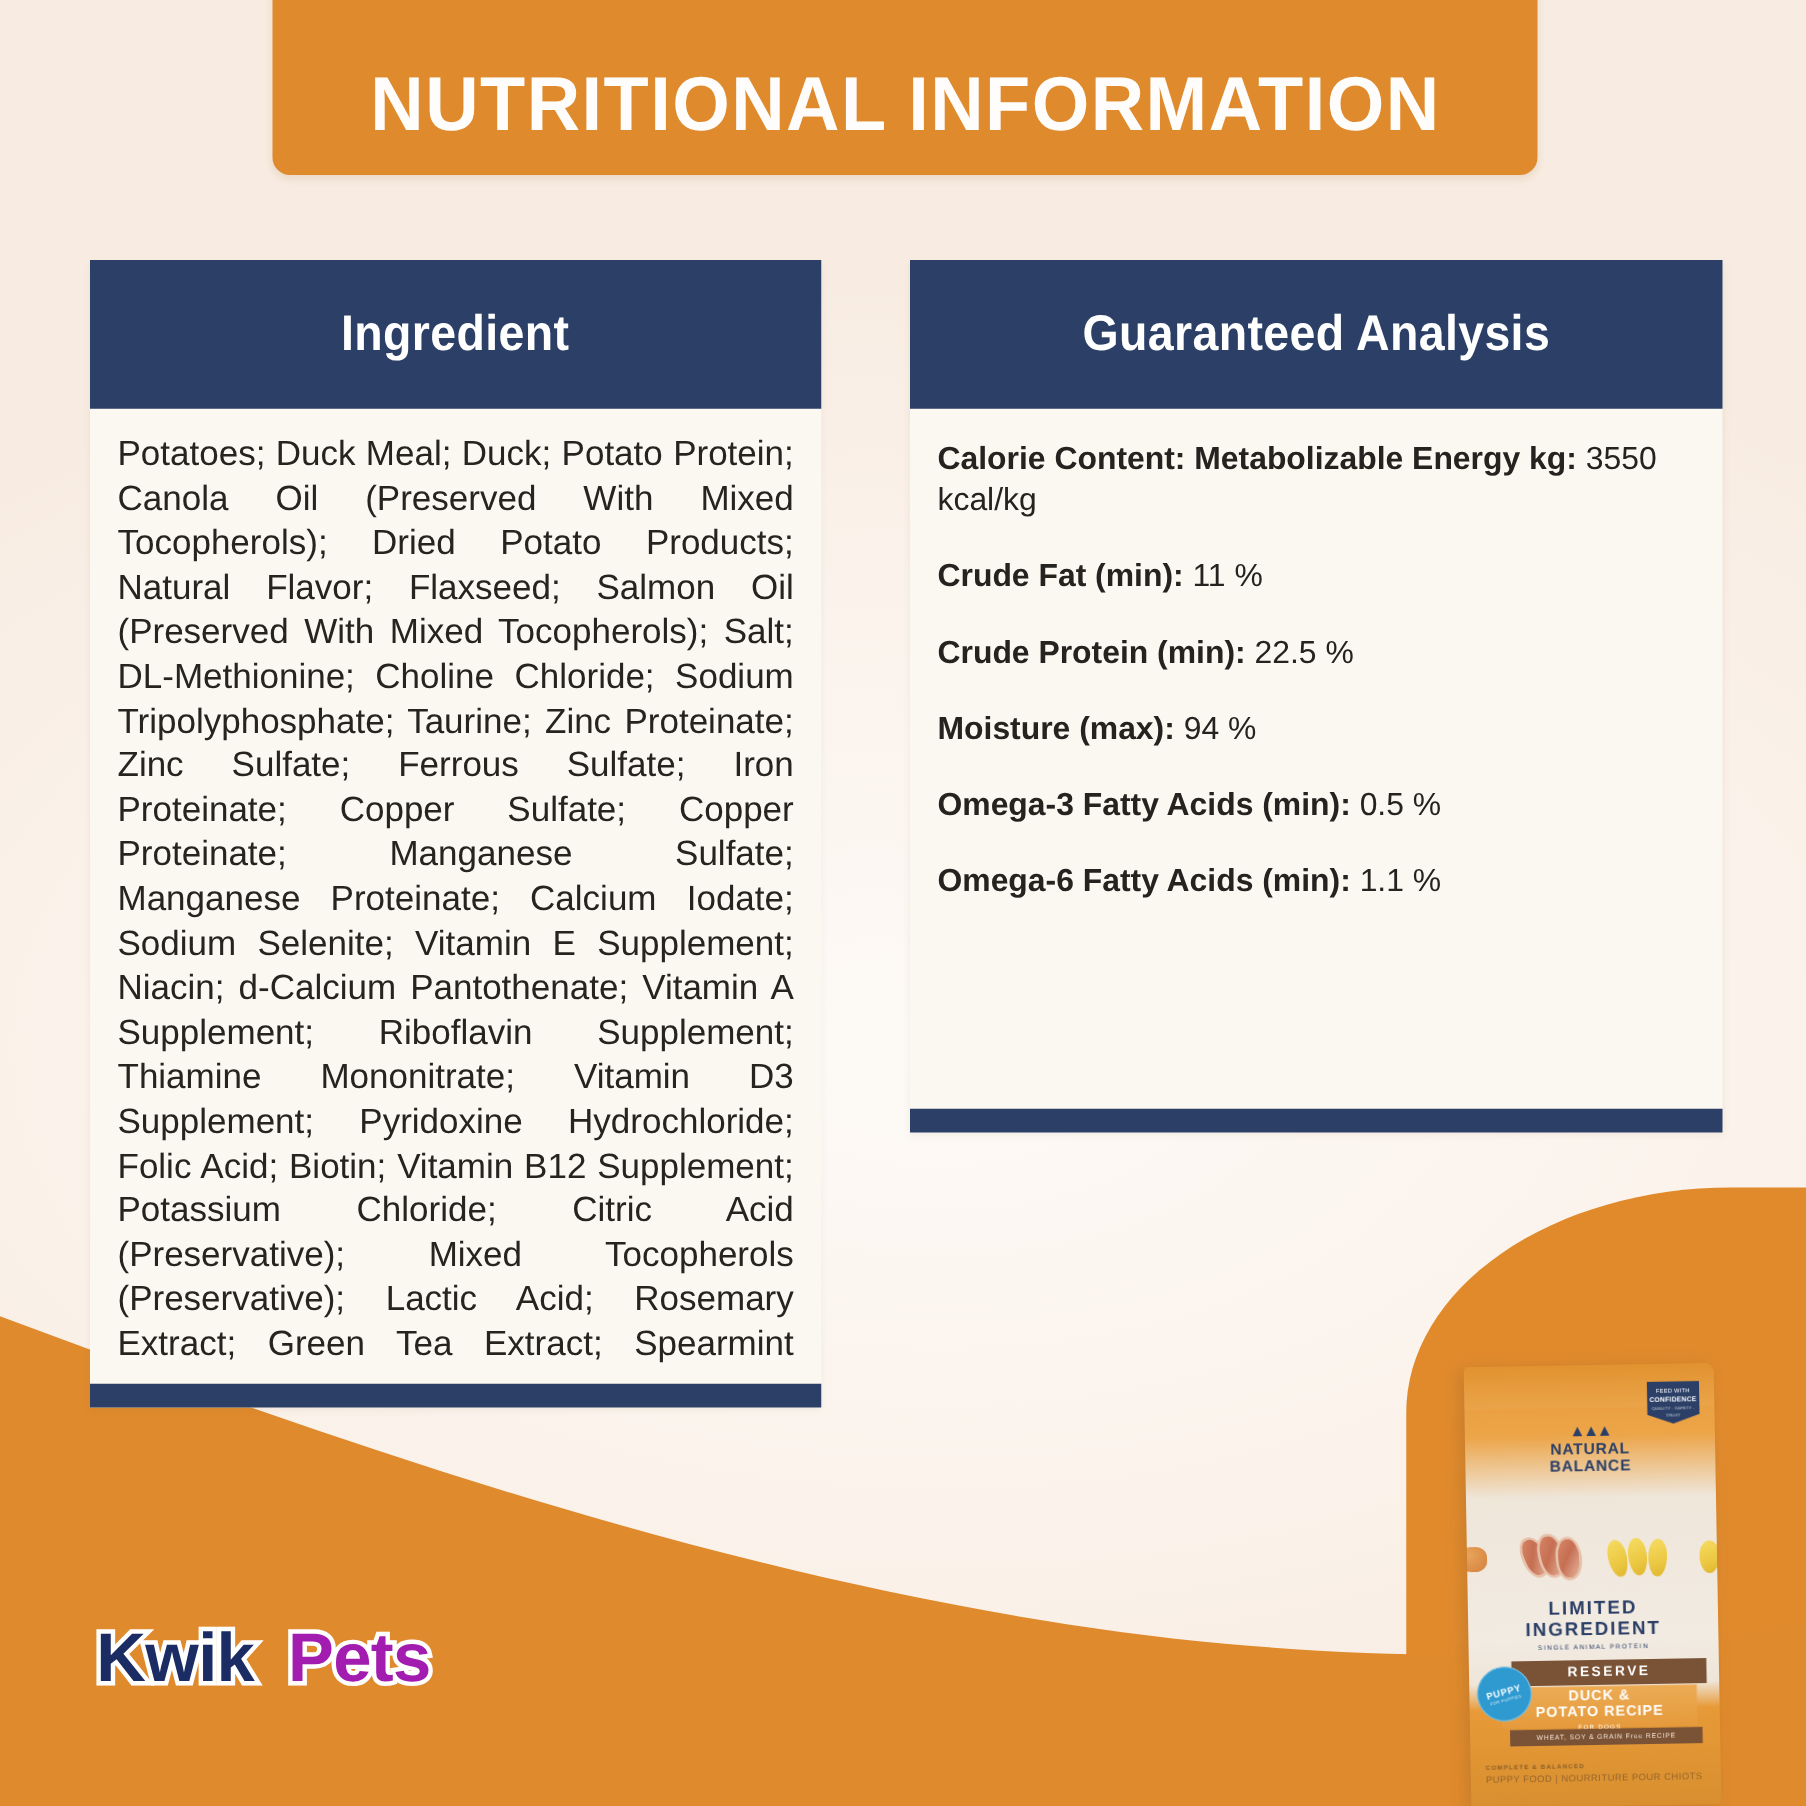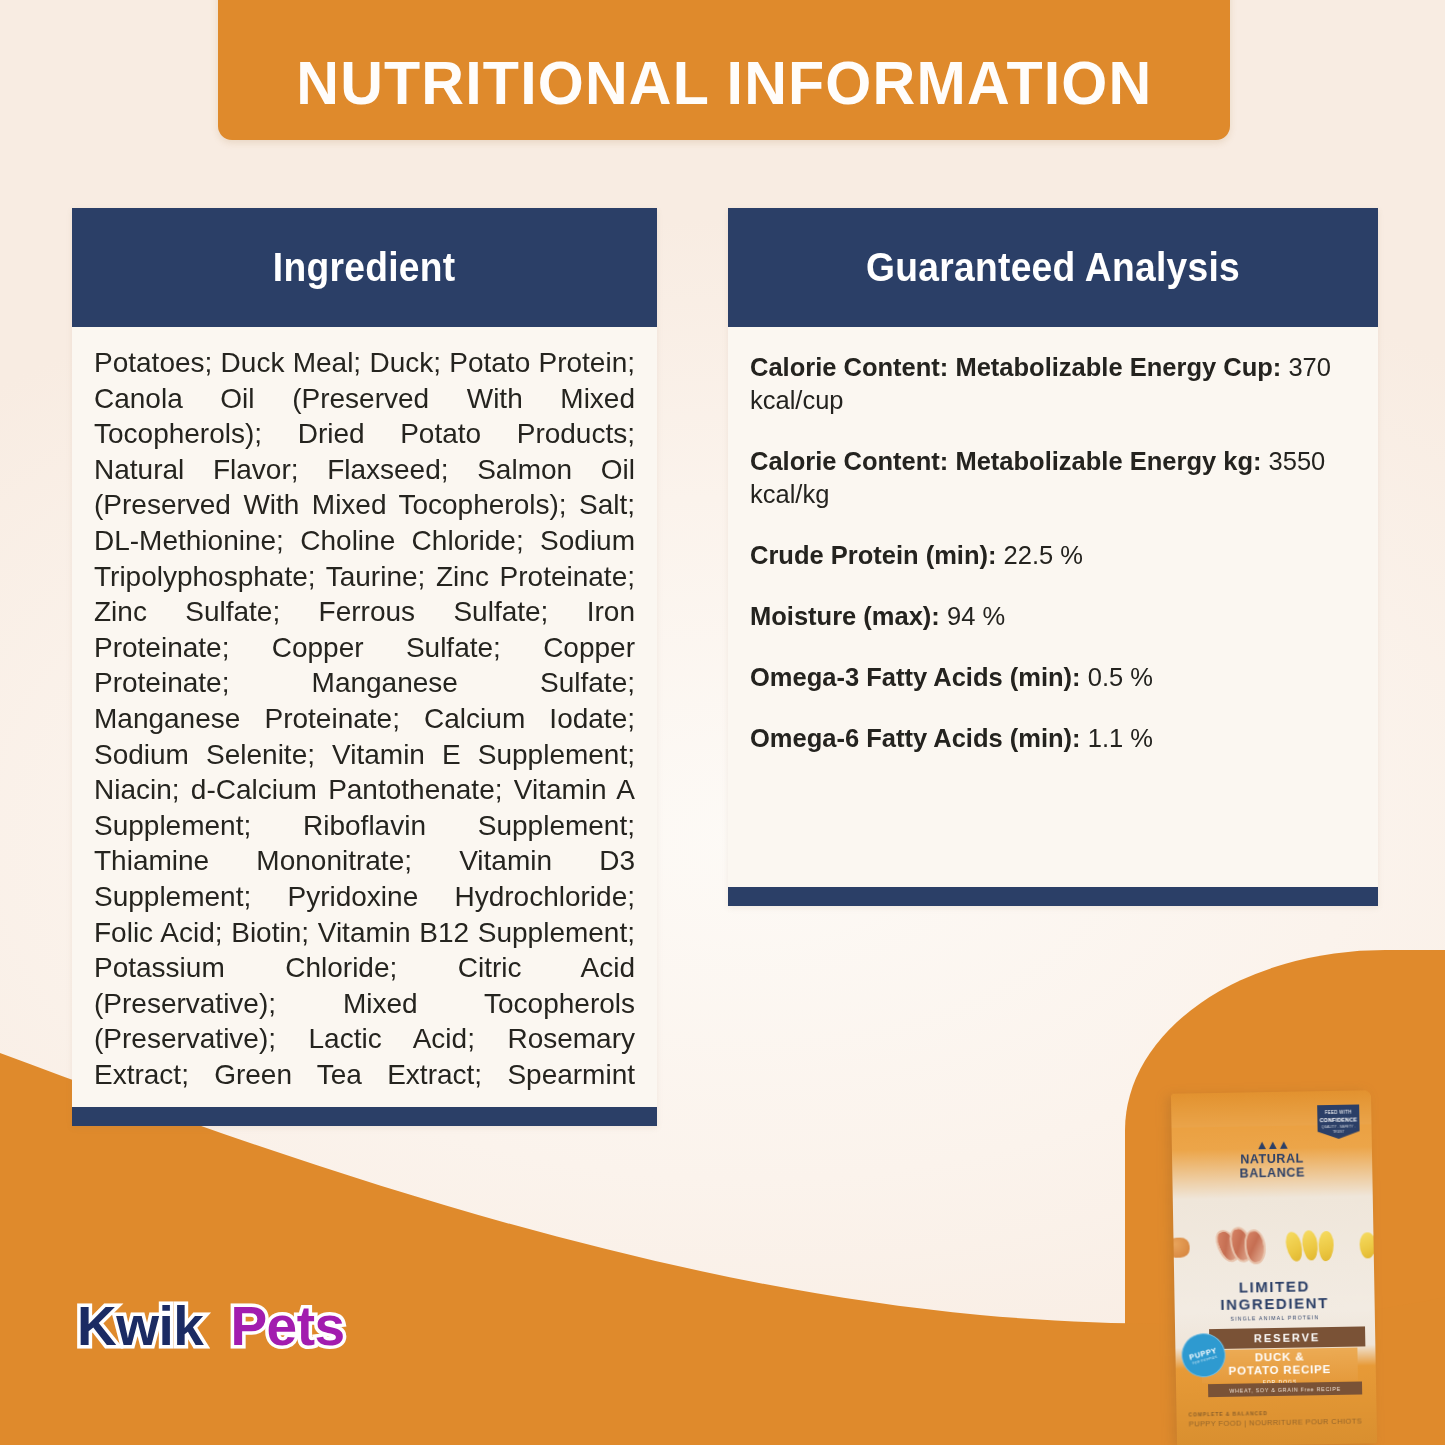--- a/index.html
+++ b/index.html
@@ -250,30 +250,30 @@
   <div class="card-footer"></div>
 </div>
 
 <div class="card" id="card-analysis">
   <div class="card-header">
     <span>Guaranteed Analysis</span>
   </div>
   <div class="card-body">
     <div id="analysis-list">
 
-      <div class="ga-row">
-        <span class="ga-label">Calorie Content: Metabolizable Energy Cup:</span>
-        <span class="ga-value">370 kcal/cup</span>
-      </div>
 
       <div class="ga-row">
         <span class="ga-label">Calorie Content: Metabolizable Energy kg:</span>
         <span class="ga-value">3550 kcal/kg</span>
       </div>
 
+      <div class="ga-row">
+        <span class="ga-label">Crude Fat (min):</span>
+        <span class="ga-value">11 %</span>
+      </div>
 
 
       <div class="ga-row">
         <span class="ga-label">Crude Protein (min):</span>
         <span class="ga-value">22.5 %</span>
       </div>
 
       <div class="ga-row">
         <span class="ga-label">Moisture (max):</span>
         <span class="ga-value">94 %</span>

